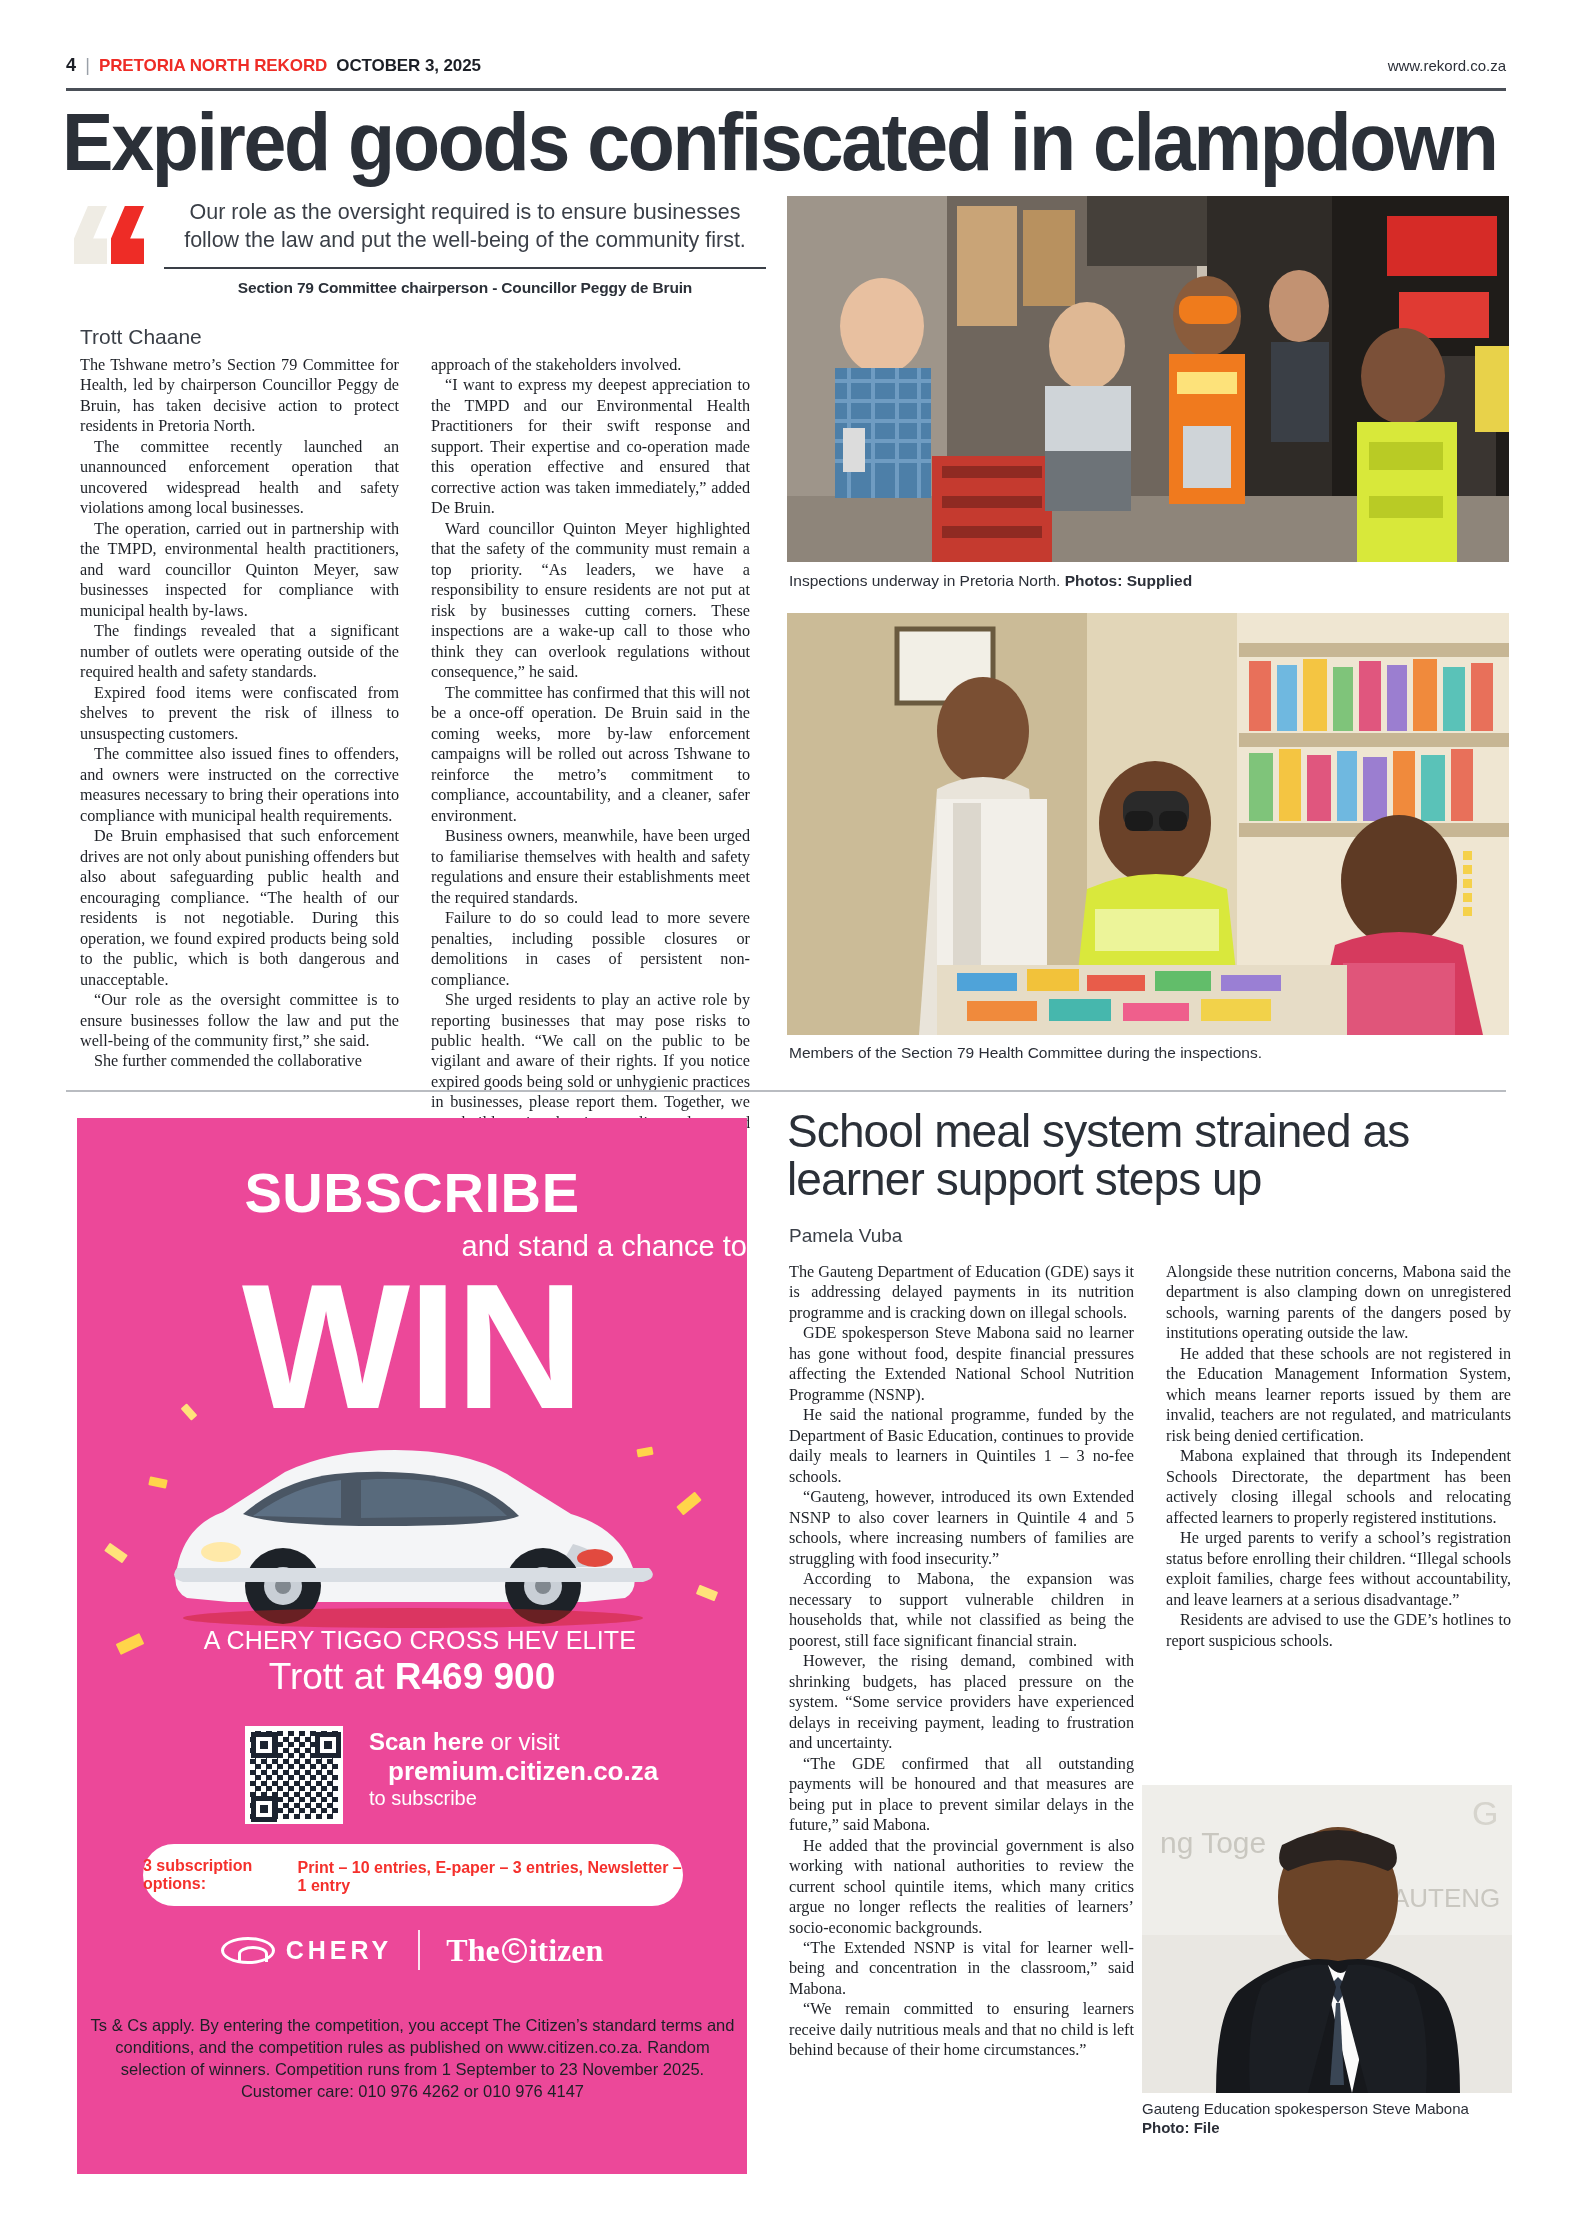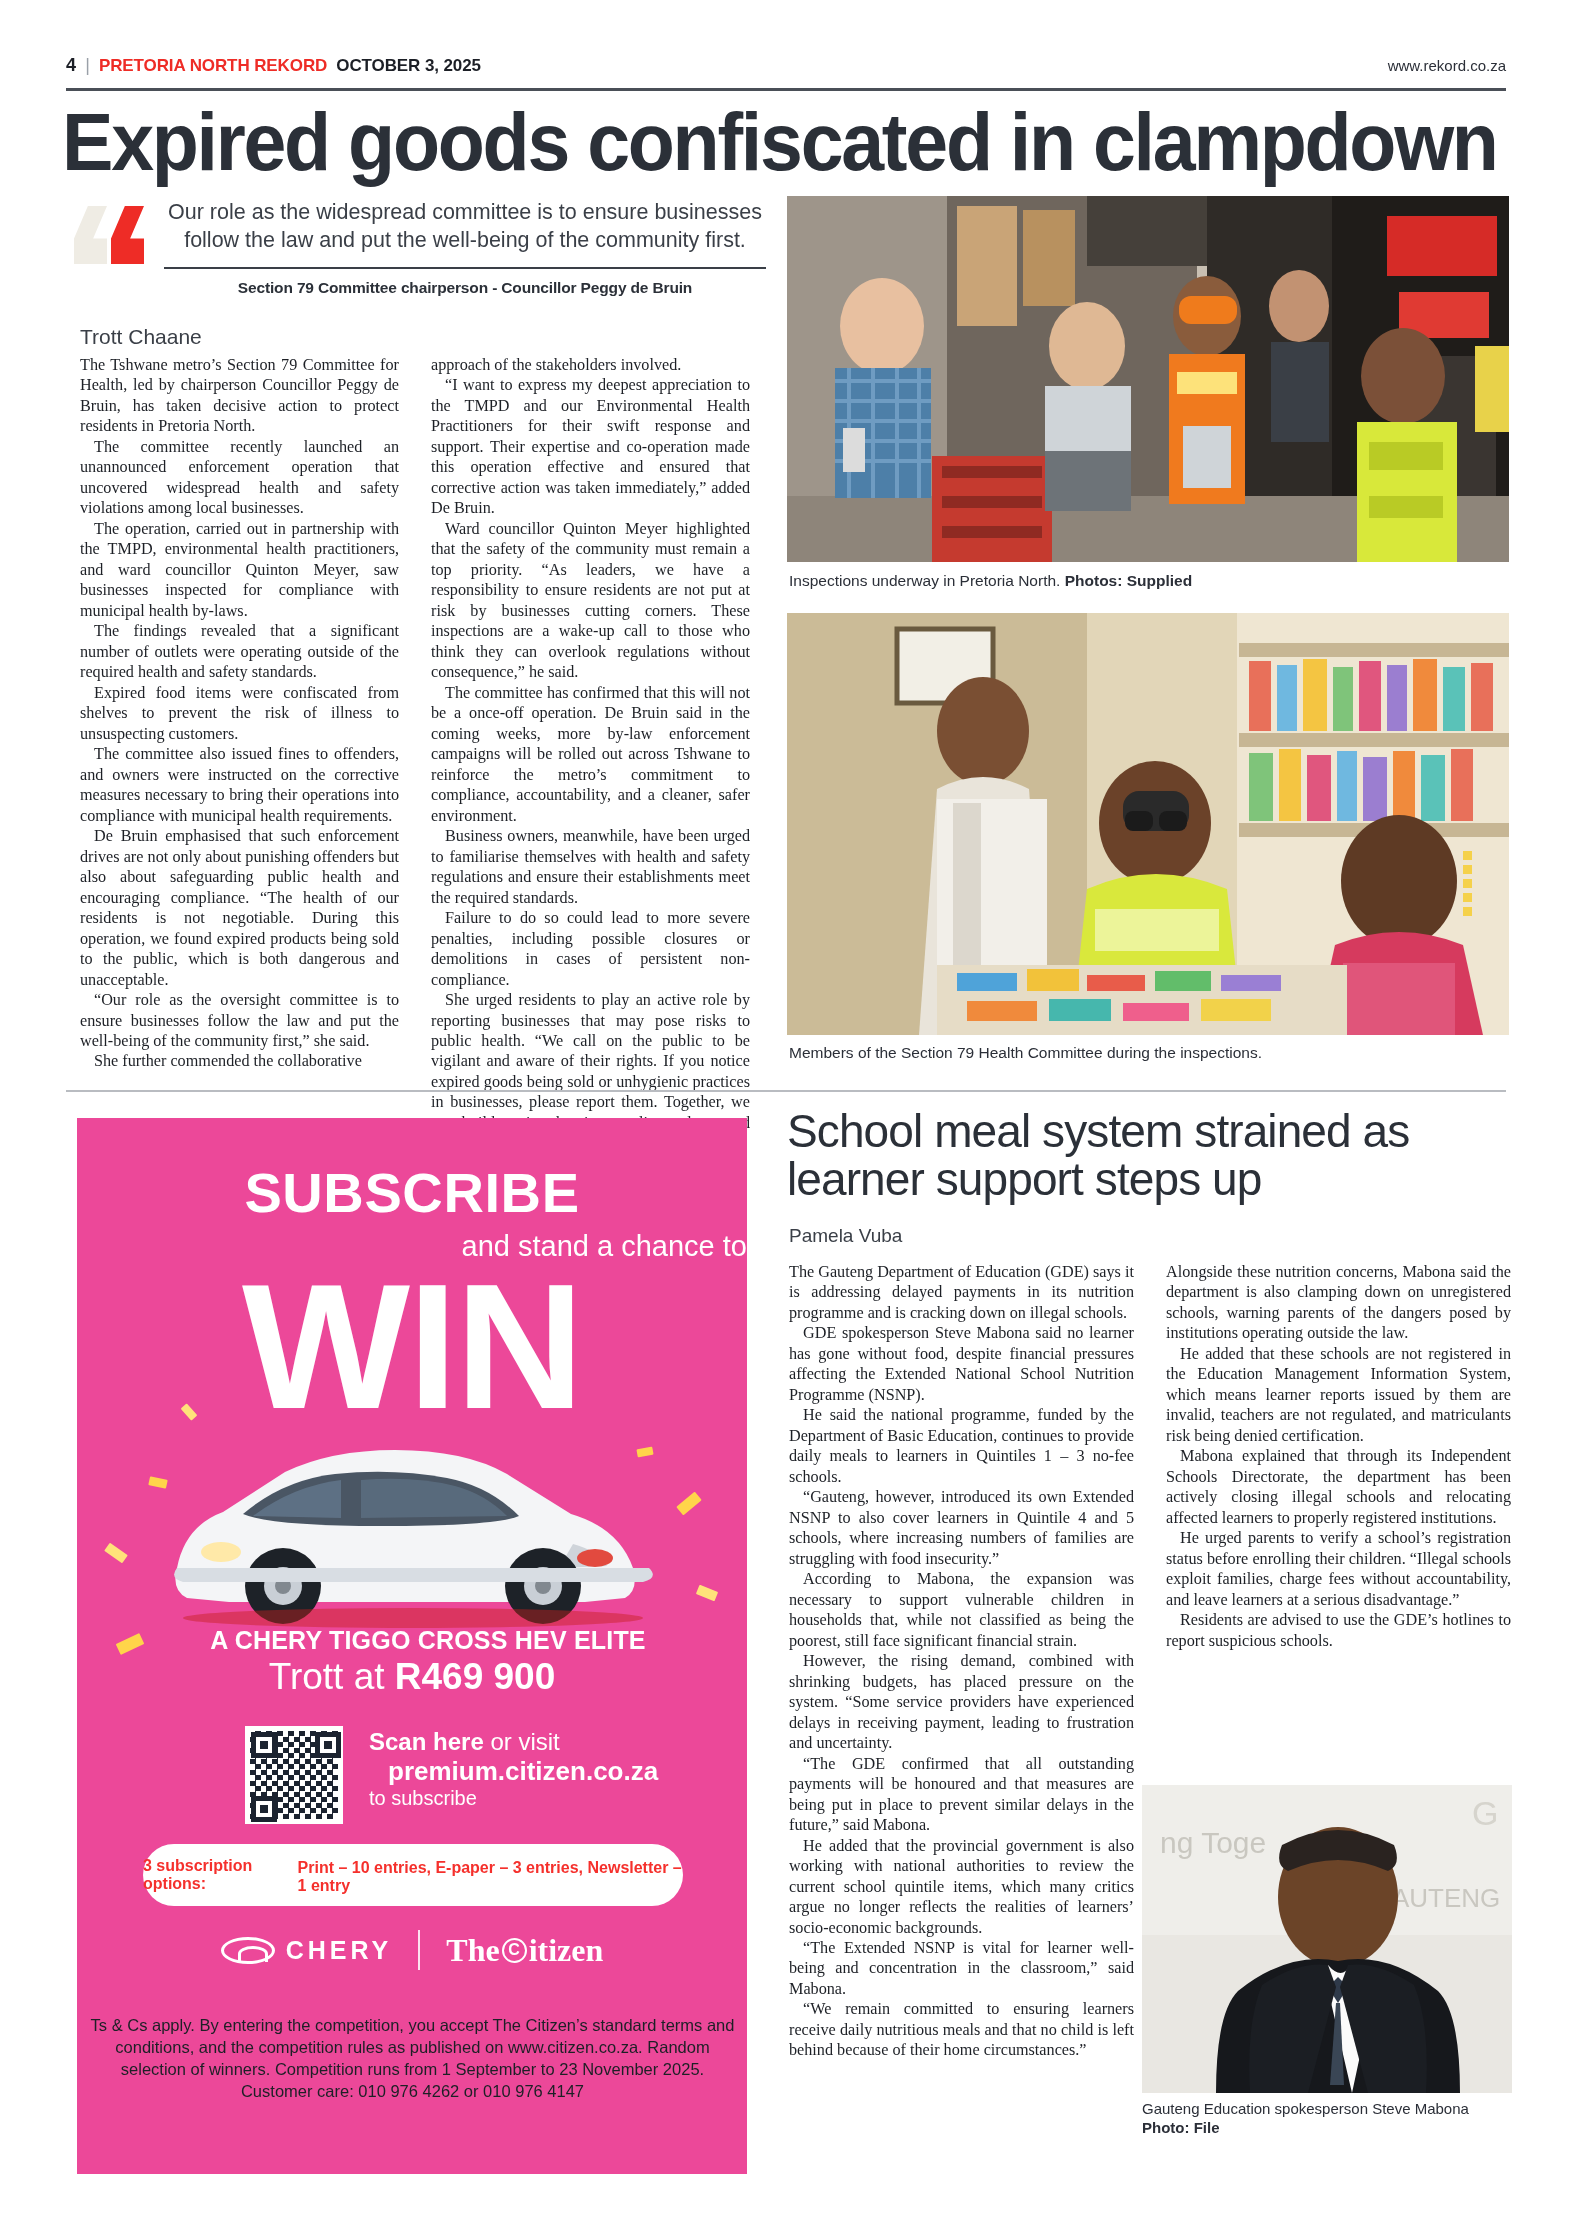--- a/index.html
+++ b/index.html
@@ -108,22 +108,22 @@
   }
   .ad-win {
     position: absolute; top: 140px; left: 0; width: 100%; text-align: center;
     color: #fff; font-size: 178px; font-weight: 800; line-height: 1; letter-spacing: -2px;
   }
   .confetti { position: absolute; border-radius: 1px; }
   .ad-car {
     position: absolute; left: 48px; top: 300px; width: 575px; height: 210px;
   }
   .ad-carline {
-    position: absolute; top: 508px; left: 16px; width: 100%; text-align: center;
-    color: #fff; font-size: 25px; font-weight: 700; letter-spacing: 0.2px;
+    position: absolute; top: 508px; left: 8px; width: 100%; text-align: center;
+    color: #fff; font-size: 25px; font-weight: 400; letter-spacing: 0.2px;
   }
   .ad-valued {
     position: absolute; top: 538px; left: 0; width: 100%; text-align: center;
     color: #fff; font-size: 37px; font-weight: 400;
   }
   .ad-valued b { font-weight: 800; }
   .ad-scanrow { position: absolute; top: 608px; left: 168px; display: flex; gap: 26px; align-items: flex-start; }
   .qr { width: 98px; height: 98px; background: #fff; padding: 5px; }
   .qr-inner { width: 100%; height: 100%; background:
       repeating-conic-gradient(#1b2330 0% 25%, #ffffff 0% 50%) 0 0 / 11px 11px; }
@@ -187,21 +187,21 @@
   </div>
   <div class="rule-top"></div>
 
   <div class="headline-main">Expired goods confiscated in clampdown</div>
 
   <div class="pullquote-wrap">
     <div class="quote-mark">
       <span class="a"></span>
         <span class="b"></span>
     </div>
-    <div class="quote-text">Our role as the widespread committee is to ensure businesses follow the law and put the well-being of the community first.</div>
+    <div class="quote-text">Our role as the oversight required is to ensure businesses follow the law and put the well-being of the community first.</div>
     <div class="quote-rule"></div>
     <div class="quote-attr">Section 79 Committee chairperson - Councillor Peggy de Bruin</div>
   </div>
 
   <div class="byline-1">Trott Chaane</div>
 
   <div class="art1-cols">
     <div class="col bodytext" id="a1c1">
         <p class="first">The Tshwane metro’s Section 79 Committee for Health, led by chairperson Councillor Peggy de Bruin, has taken decisive action to protect residents in Pretoria North.</p>
         <p>The committee recently launched an unannounced enforcement operation that uncovered widespread health and safety violations among local businesses.</p>

